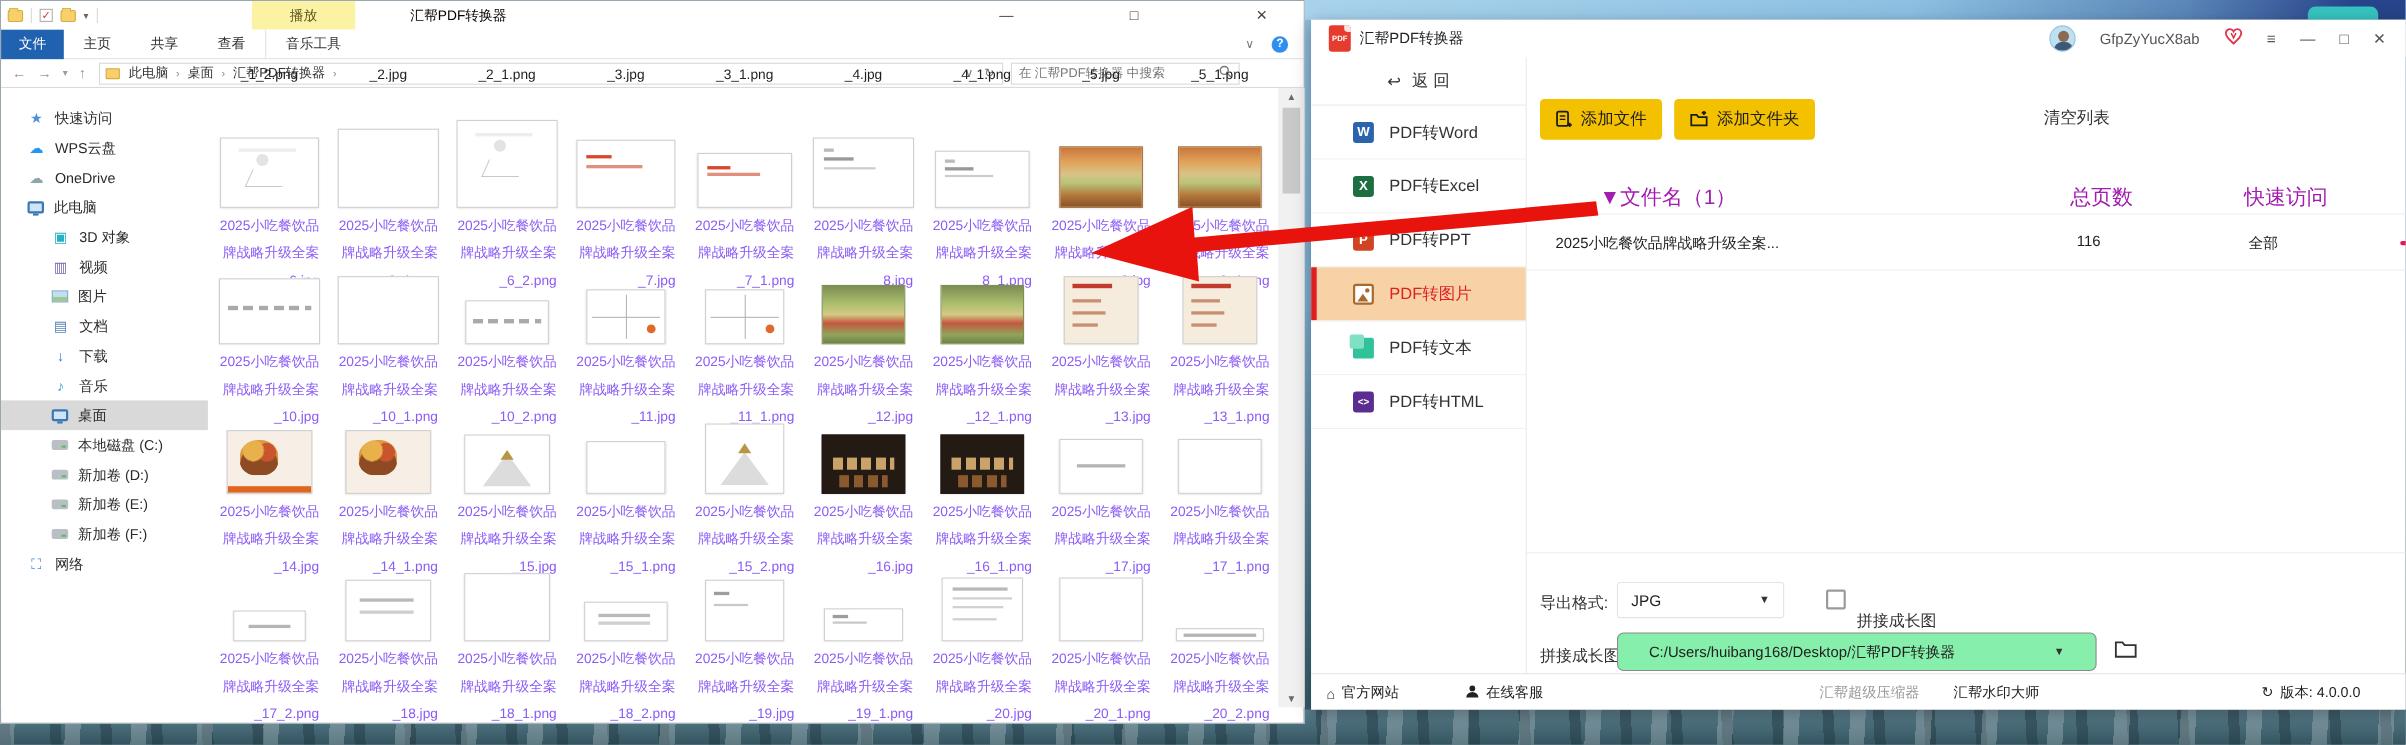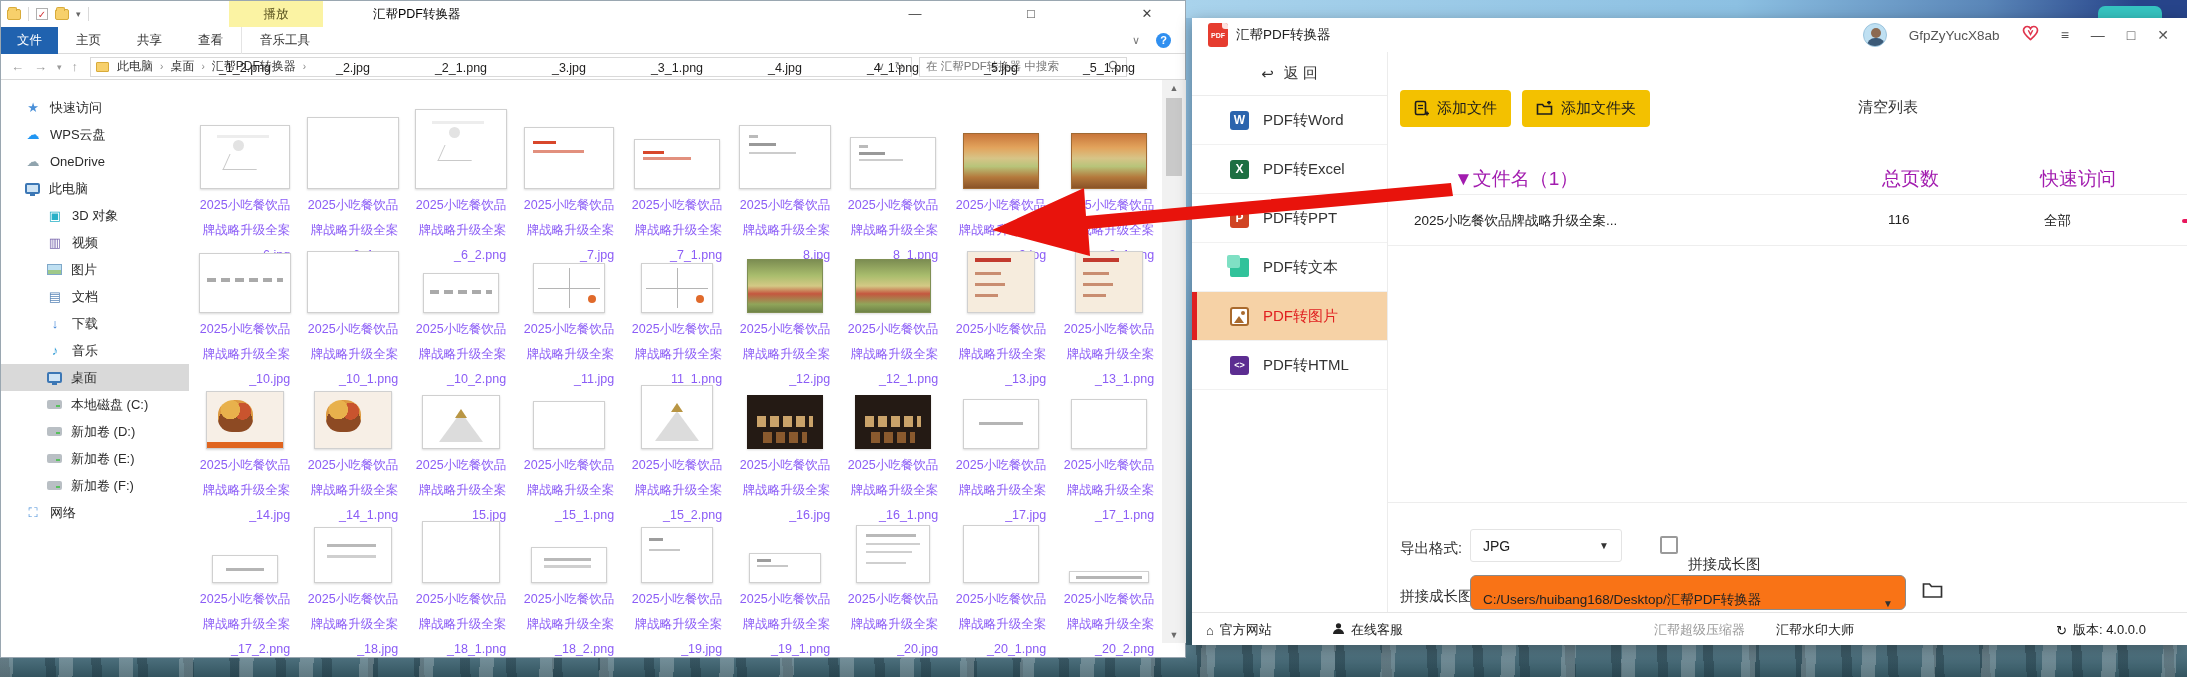--- a/index.html
+++ b/index.html
@@ -220,22 +220,22 @@
   #fmt-label { left:12px; top:36px; }
   #fmt-select { position:absolute; left:82px; top:26px; width:152px; height:33px;
     border:1px solid #e4e4e4; border-radius:3px; background:#fff; font-size:14px;
     color:#222; display:flex; align-items:center; padding:0 12px; }
   #fmt-select .car { margin-left:auto; color:#333; font-size:10px; }
   #concat-box { position:absolute; left:272px; top:33px; width:18px; height:18px;
     border:2px solid #9a9a9a; border-radius:2px; background:#fff; }
   #concat-label { left:300px; top:52px; }
   #dir-label { left:12px; top:84px; }
   #dir-input { position:absolute; left:82px; top:72px; width:436px; height:35px;
-    border:1px solid #8a8a8a; border-radius:6px; background:#f97316; font-size:13.5px;
-    color:#222; display:flex; align-items:flex-end; padding:0 12px; }
+    border:1px solid #8a8a8a; border-radius:6px; background:#86efac; font-size:13.5px;
+    color:#222; display:flex; align-items:center; padding:0 28px; }
   #dir-input .car { margin-left:auto; color:#333; font-size:10px; }
   #dir-folder { position:absolute; left:534px; top:78px; }
 
   #app-footer { left:0; top:594px; width:995px; height:33px; border-top:1px solid #e5e5e5;
     background:#fff; font-size:13px; color:#222; }
   #app-footer .fitem { position:absolute; top:8px; display:flex; gap:6px;
     align-items:center; }
   #f-site { left:14px; } #f-service { left:140px; }
   #f-comp { left:462px; color:#999; } #f-mark { left:584px; }
   #f-ver { left:864px; }
@@ -770,27 +770,27 @@
           <span>PDF转Word</span>
         </div>
         <div class="app-side-item ">
           <span class="ai" style="background:#1d6f42;font-size:12px">X</span>
           <span>PDF转Excel</span>
         </div>
         <div class="app-side-item ">
           <span class="ai" style="background:#d04423;font-size:12px">P</span>
           <span>PDF转PPT</span>
         </div>
+        <div class="app-side-item selected">
+          <span class="ai ai-img"></span>
+          <span>PDF转图片</span>
+        </div>
         <div class="app-side-item ">
           <span class="ai ai-txt"></span>
           <span>PDF转文本</span>
-        </div>
-        <div class="app-side-item selected">
-          <span class="ai ai-img"></span>
-          <span>PDF转图片</span>
         </div>
         <div class="app-side-item ">
           <span class="ai" style="background:#5c2d91;font-size:9px">&lt;&gt;</span>
           <span>PDF转HTML</span>
         </div>
       </div>
   </div>
 
   <div class="abs" id="app-toolbar">
     <div class="ybtn" style="left:12px">

